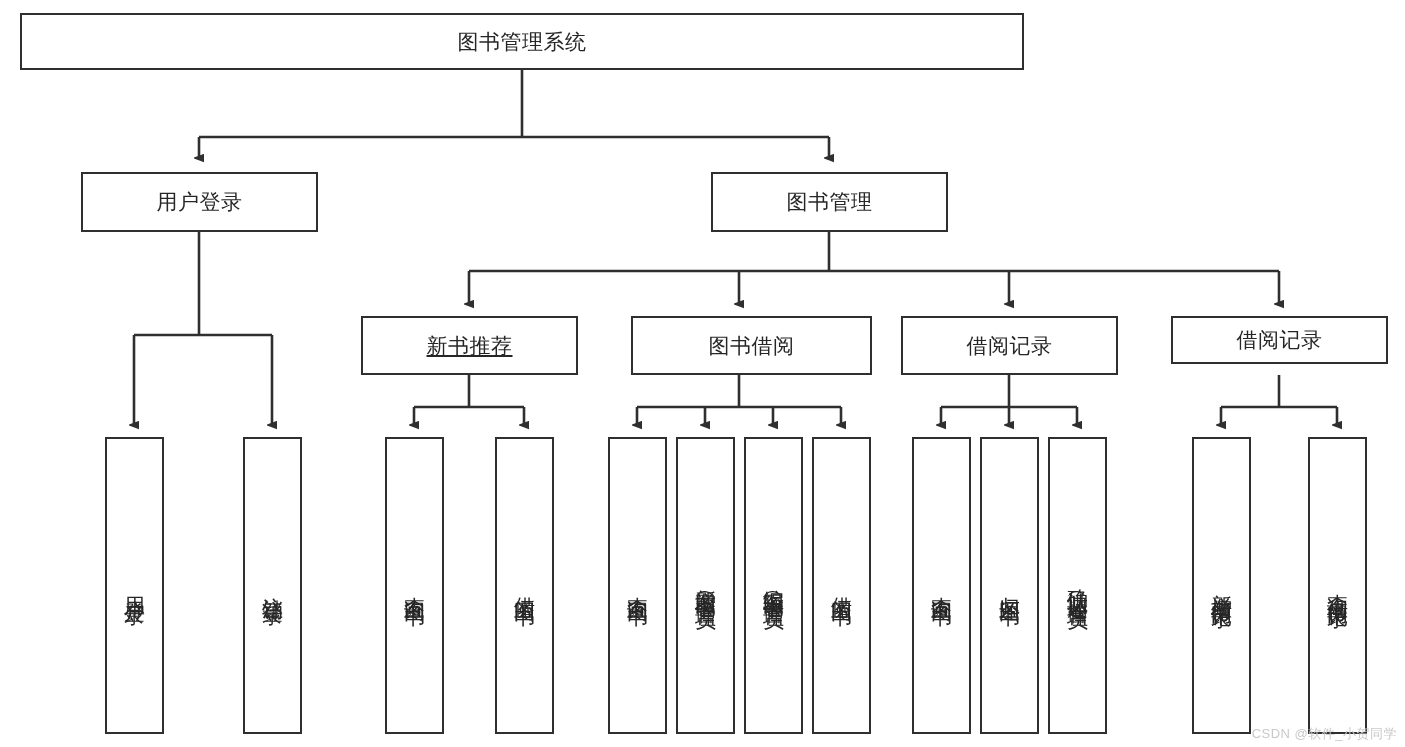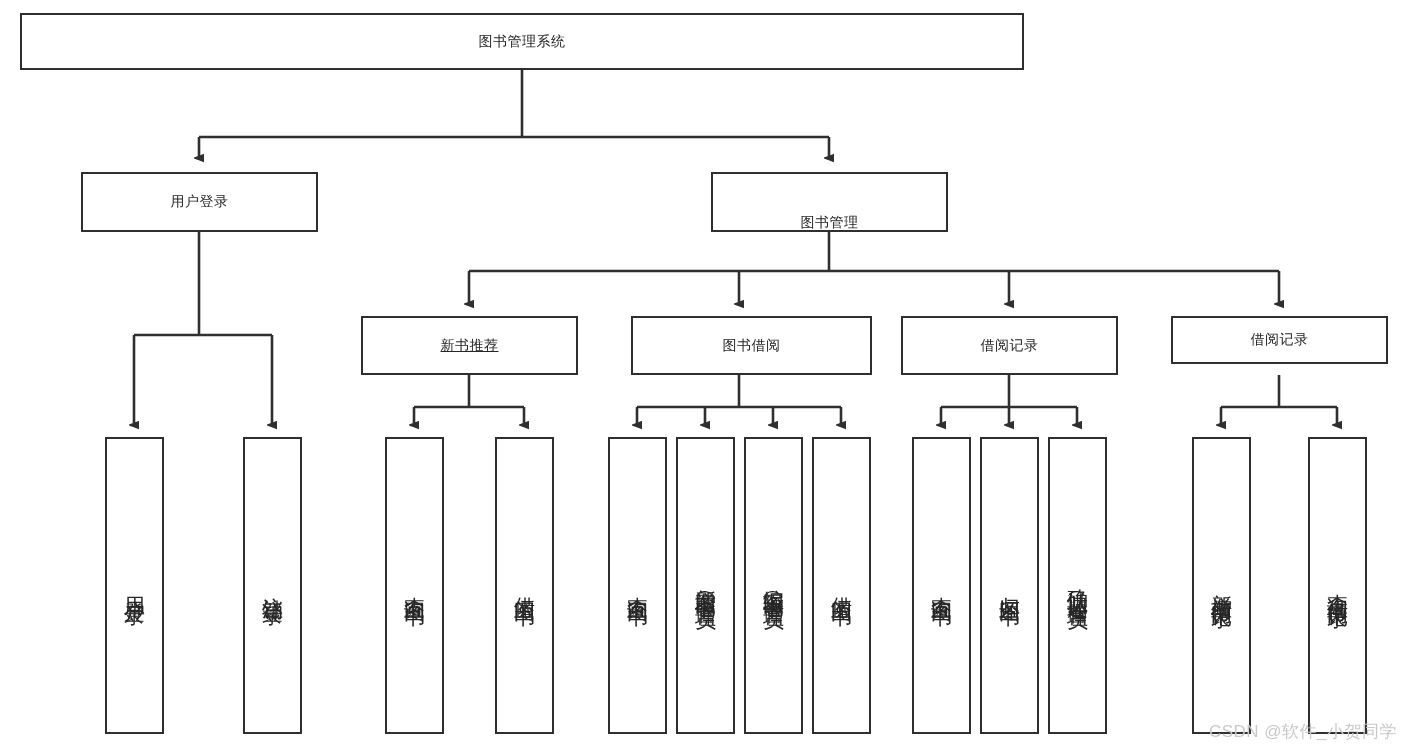--- a/index.html
+++ b/index.html
@@ -29,21 +29,21 @@
     box-sizing: border-box;
     border: 2px solid #2f2f2f;
     background: #ffffff;
     color: #262626;
     display: flex;
     align-items: center;
     justify-content: center;
     z-index: 2;
   }
   .node-h {
-    font-size: 14px;
+    font-size: 21px;
     letter-spacing: 0.5px;
     line-height: 1.1;
     white-space: nowrap;
   }
   .node-v {
     font-size: 21px;
     writing-mode: vertical-rl;
     text-orientation: upright;
     letter-spacing: 3px;
     line-height: 1.05;
@@ -55,21 +55,21 @@
   .node-v .vtext {
     writing-mode: vertical-rl;
     text-orientation: upright;
     display: block;
     max-height: 100%;
   }
   .watermark {
     position: absolute;
     right: 8px;
     bottom: 4px;
-    font-size: 17px;
+    font-size: 13px;
     color: #c9c9c9;
     white-space: nowrap;
     z-index: 3;
     letter-spacing: 0.5px;
   }
 </style>
 </head>
 <body>
 
 <div id="canvas">
@@ -124,21 +124,21 @@
     </g>
   </svg>
 
   <div class="node node-h" style="left:20px; top:13px; width:1004px; height:57px;">
     <span>图书管理系统</span>
   </div>
 
   <div class="node node-h" style="left:81px; top:172px; width:237px; height:60px;">
     <span>用户登录</span>
   </div>
-  <div class="node node-h" style="left:711px; top:172px; width:237px; height:60px;align-items:flex-end;">
+  <div class="node node-h" style="left:711px; top:172px; width:237px; height:60px;">
     <span>图书管理</span>
   </div>
 
   <div class="node node-h" style="left:361px; top:316px; width:217px; height:59px;text-decoration:underline;">
     <span>新书推荐</span>
   </div>
   <div class="node node-h" style="left:631px; top:316px; width:241px; height:59px;">
     <span>图书借阅</span>
   </div>
   <div class="node node-h" style="left:901px; top:316px; width:217px; height:59px;">

